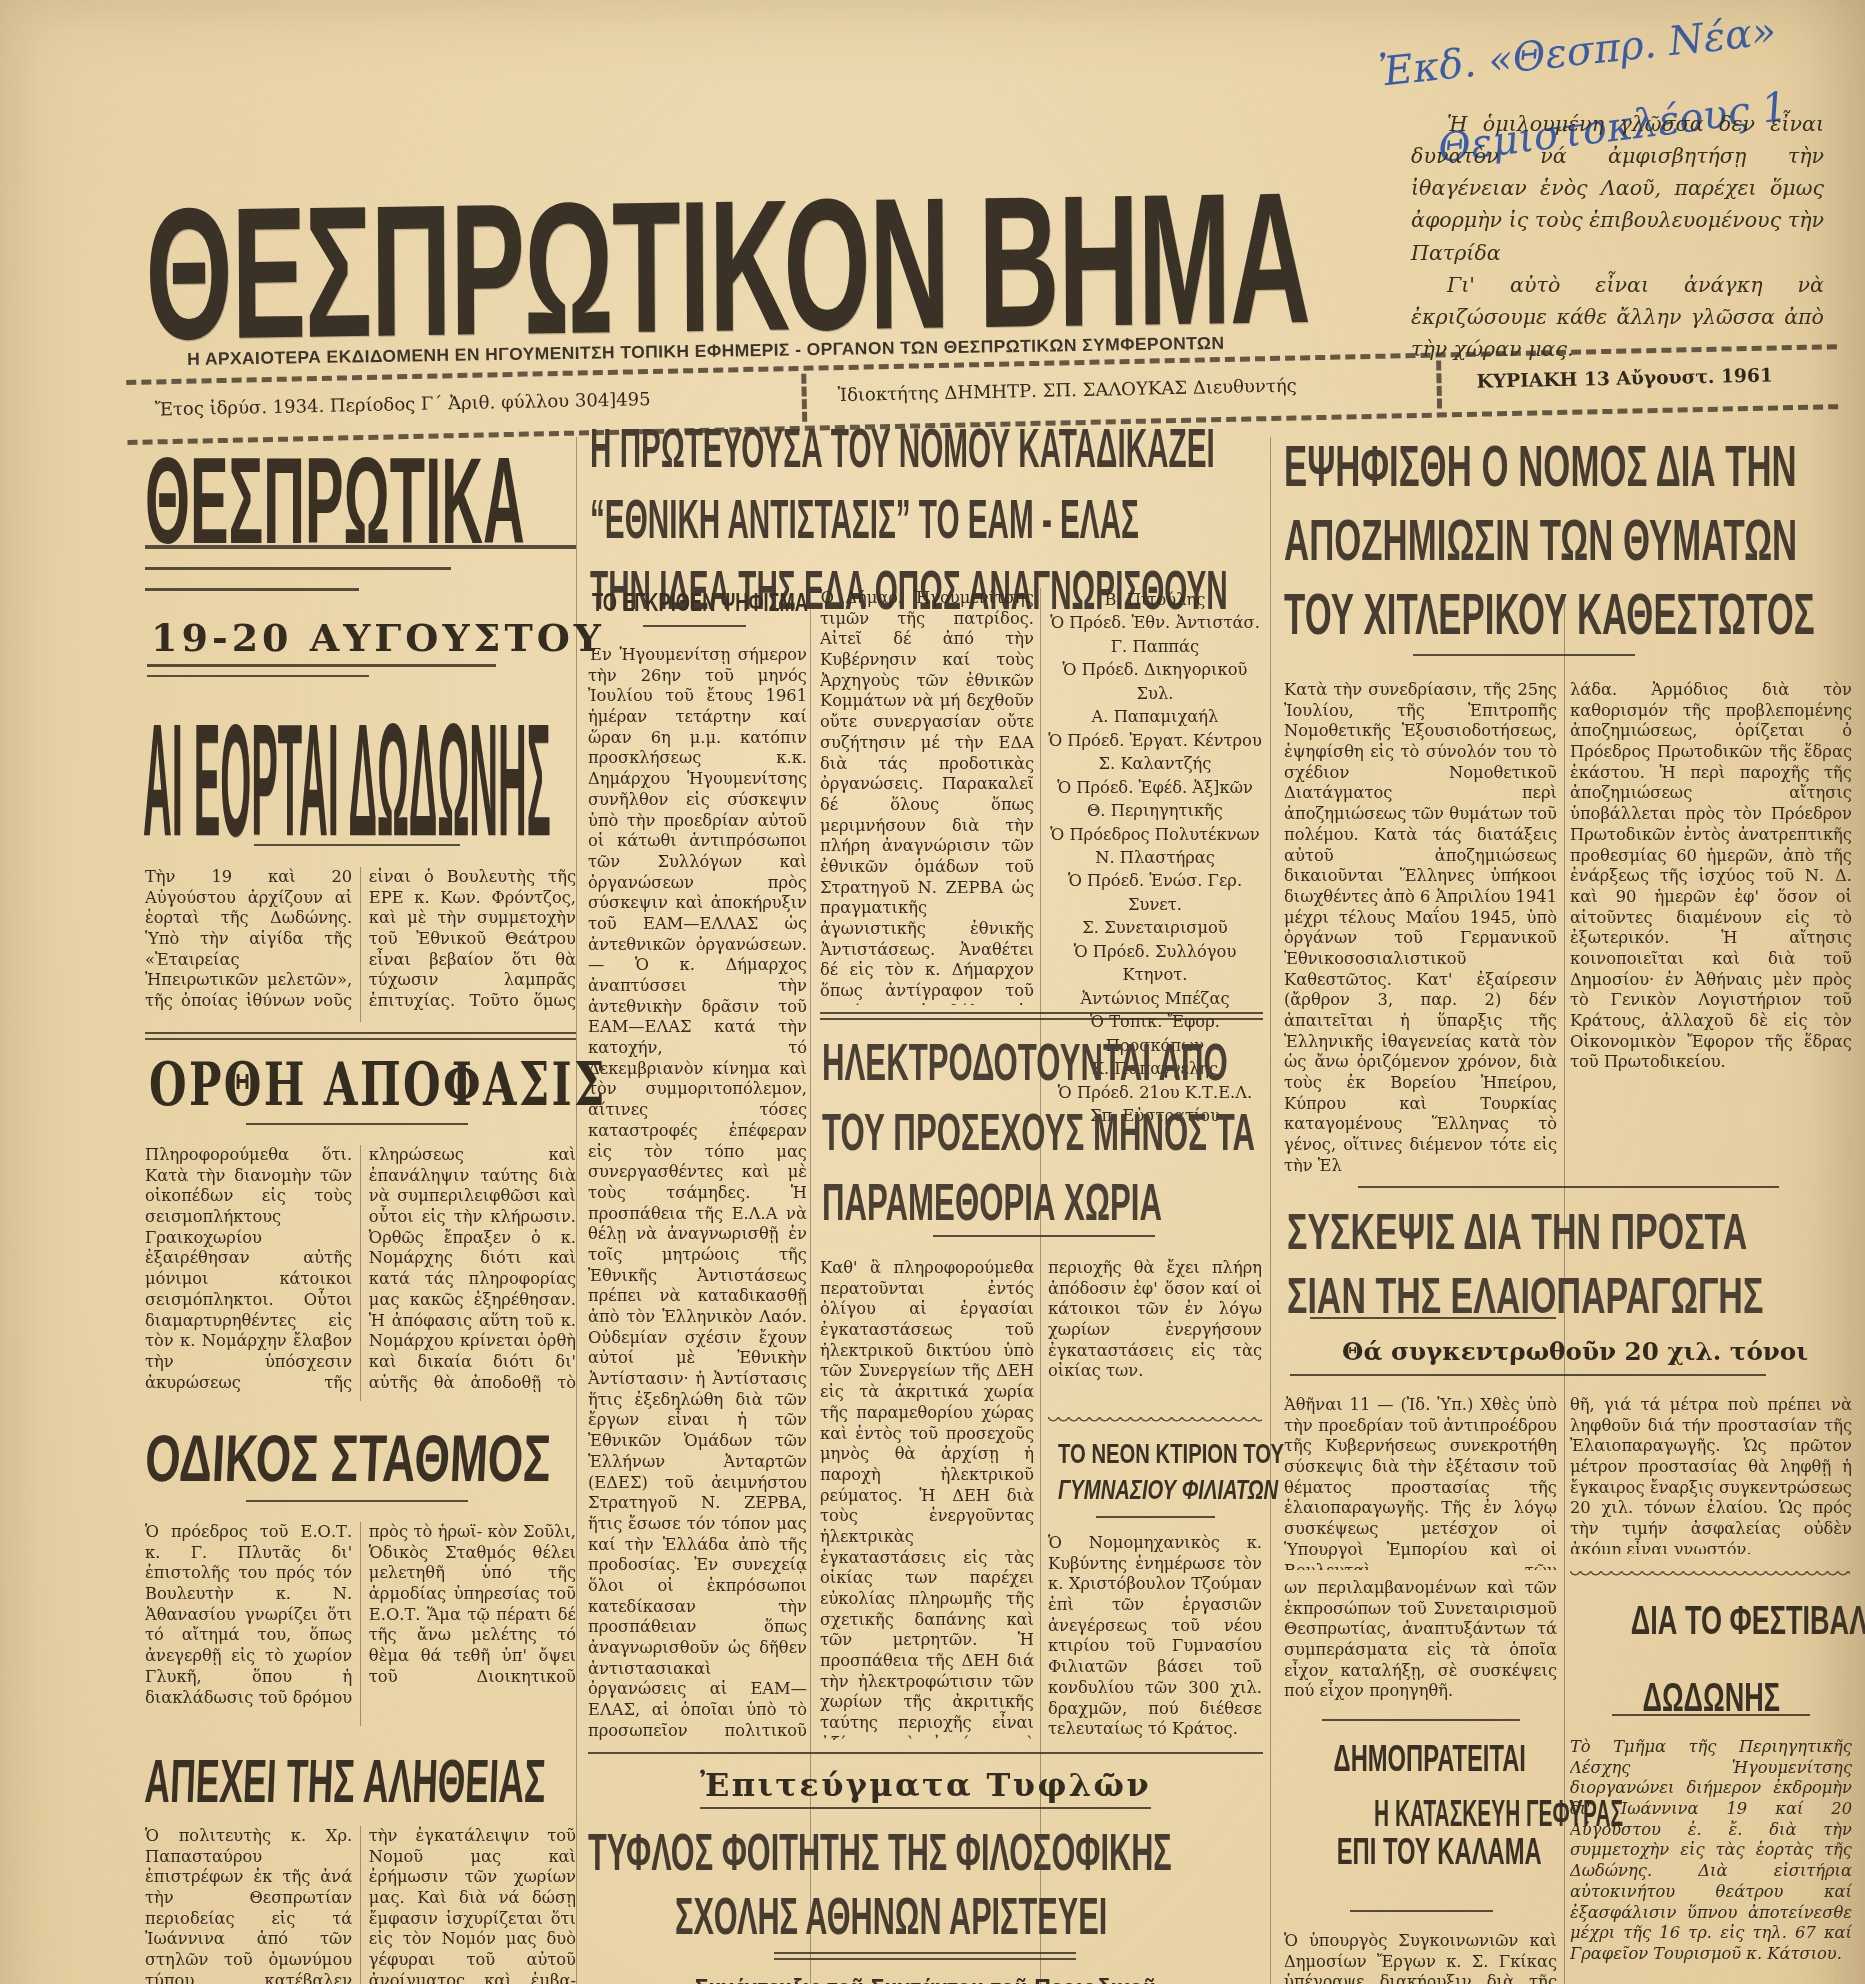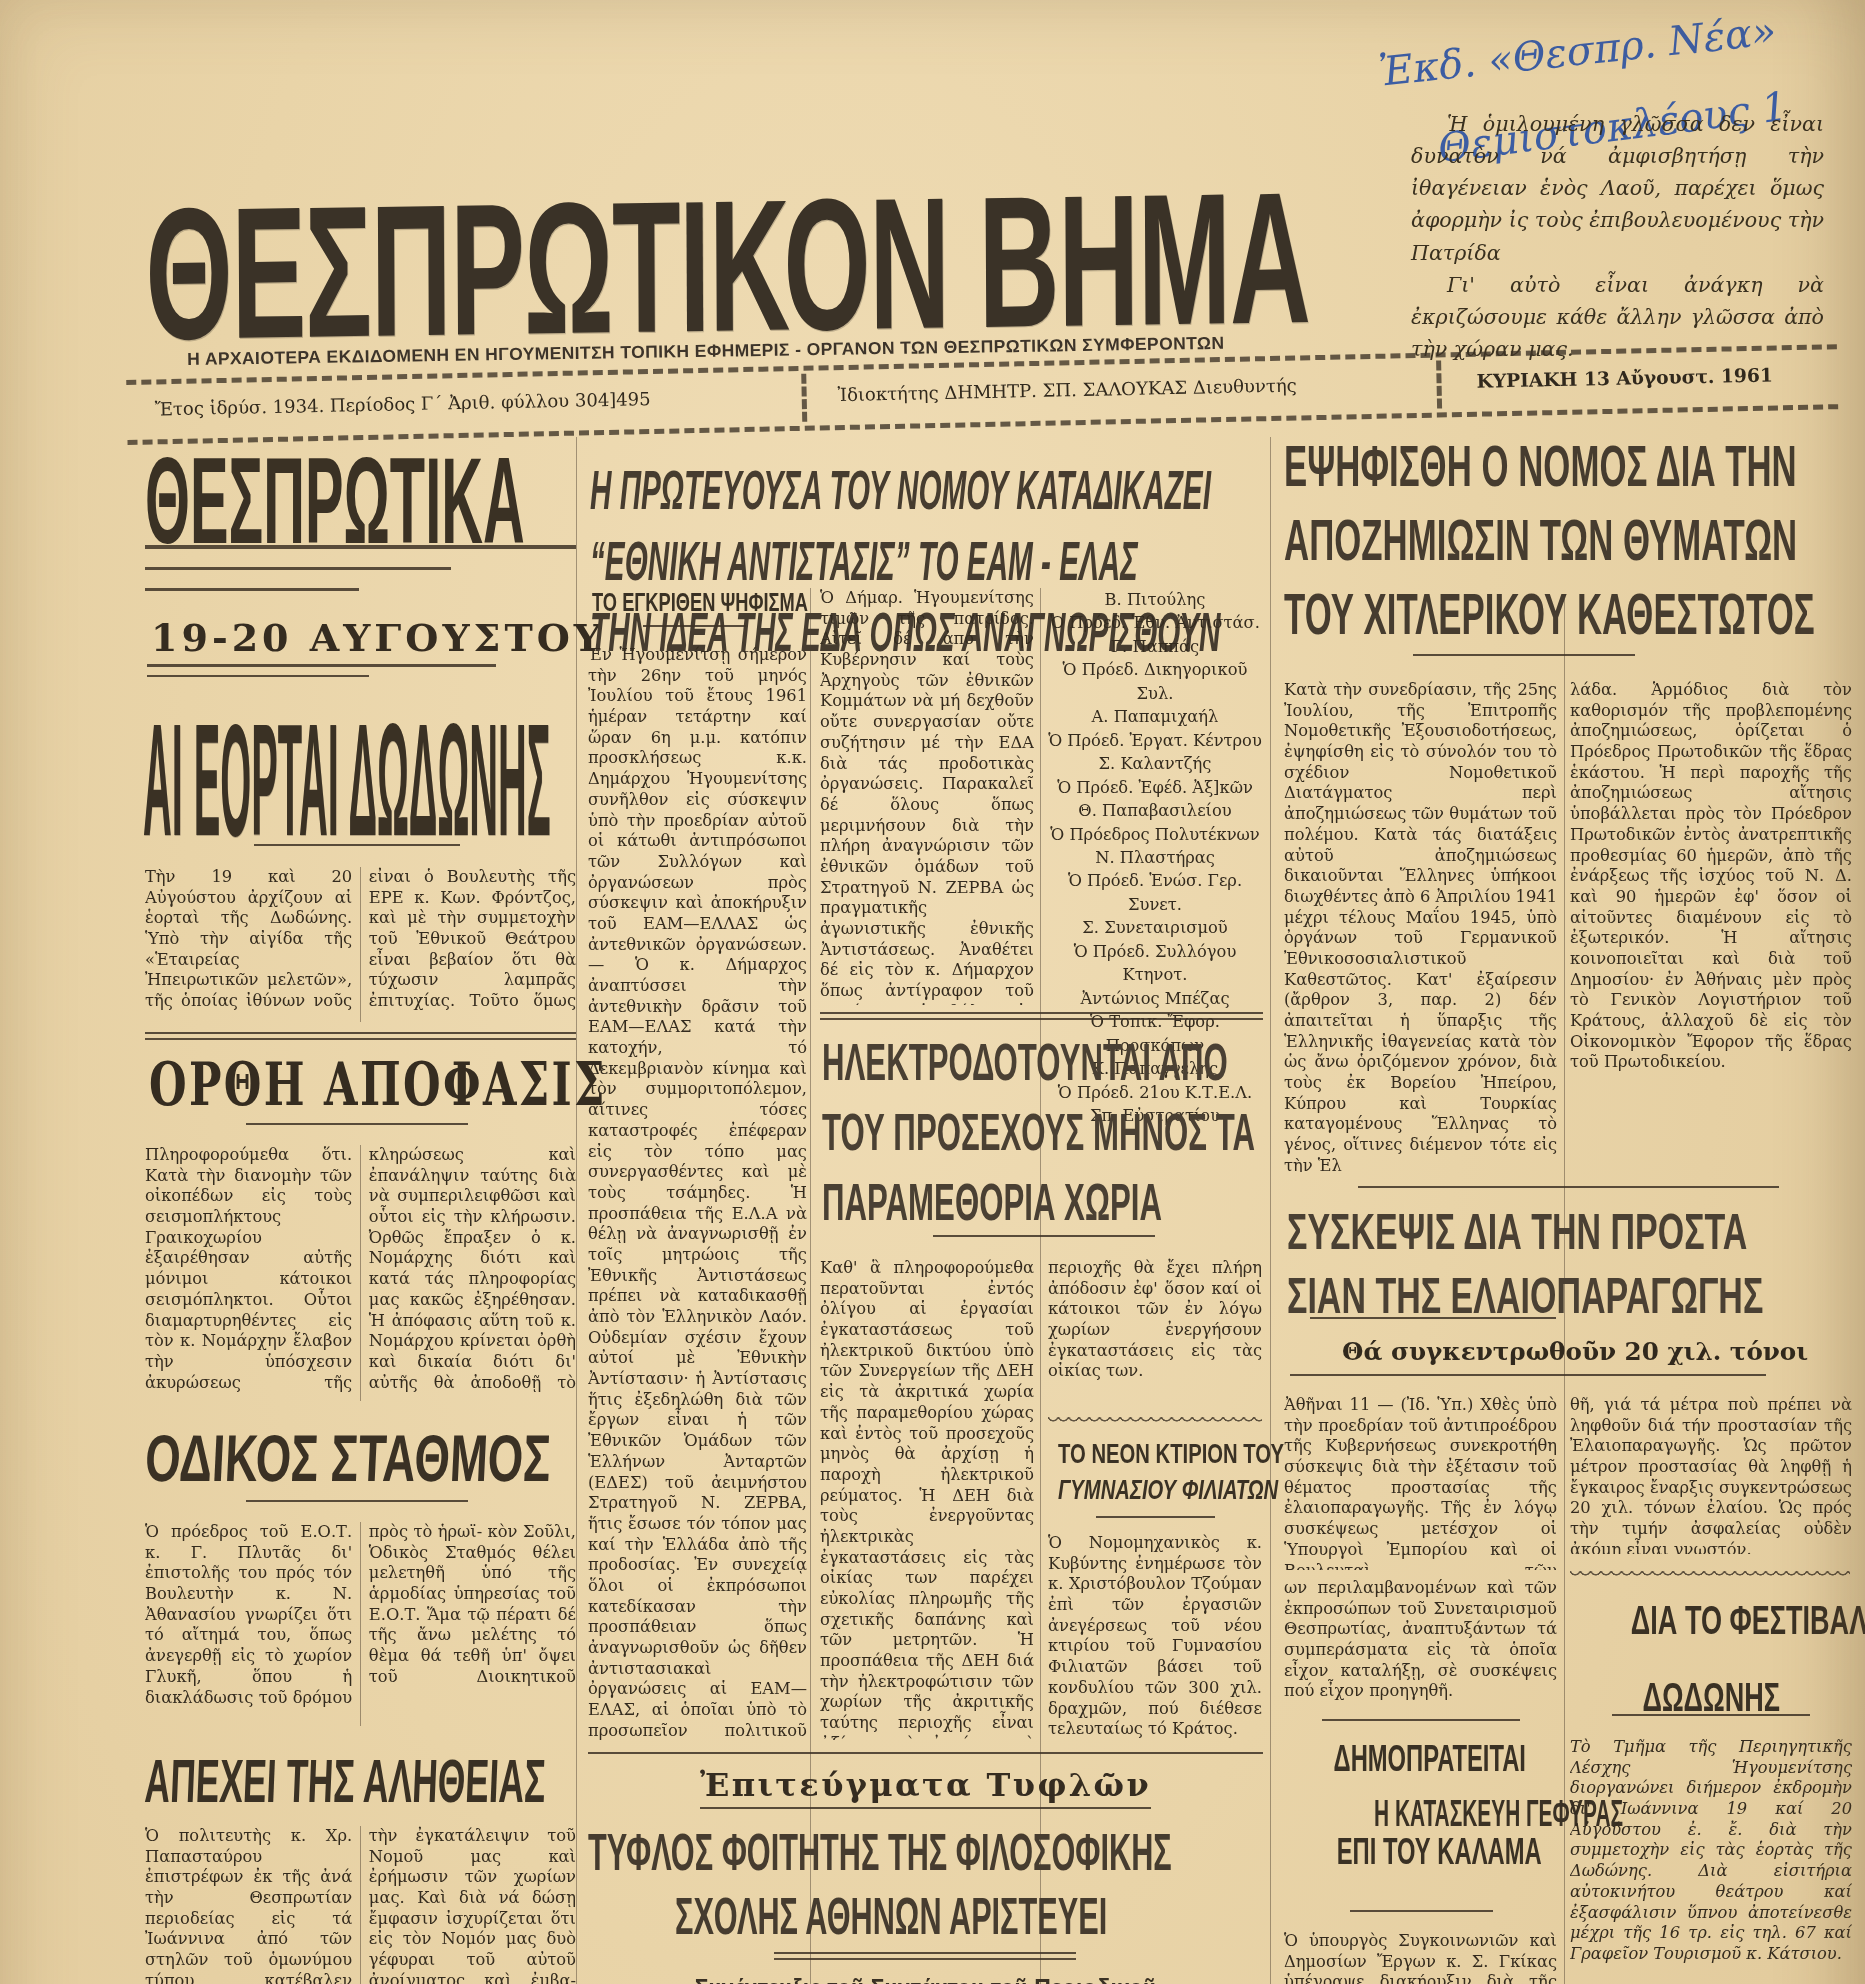--- a/index.html
+++ b/index.html
@@ -102,21 +102,21 @@
   </div>
 
   <div class="b" style="left:146px;top:1751px;">
     <span class="hs" style="font-size:61px;transform:scaleX(.58) skewX(-4deg);">ΑΠΕΧΕΙ ΤΗΣ ΑΛΗΘΕΙΑΣ</span>
   </div>
   <div class="b t c2" style="left:145px;top:1826px;width:431px;height:238px;">
     <span>Ὁ πολιτευτὴς κ. Χρ. Παπασταύρου ἐπιστρέφων ἐκ τῆς ἀνά τὴν Θεσπρωτίαν περιοδείας εἰς τά Ἰωάννινα ἀπό τῶν στηλῶν τοῦ ὁμωνύμου τύπου κατέβαλεν ἀπεγνωσμένην προσπάθειαν νά πείσῃ τὴν κοινὴν γνώμην διὰ τὴν ἐγκατάλειψιν τοῦ Νομοῦ μας καὶ ἐρήμωσιν τῶν χωρίων μας. Καὶ διὰ νά δώσῃ ἔμφασιν ἰσχυρίζεται ὅτι εἰς τὸν Νομόν μας δυὸ γέφυραι τοῦ αὐτοῦ ἀνοίγματος καὶ ἐμβα-</span>
     <span>δοῦ ἔχουν διαφορὰν κόστους 183.000 δραχ.! Ἡ μία ἐστοίχισεν 17.000 καὶ ἡ ἄλλη 183.000!! Ἡ διαφορὰ κόστους εἶναι ἱκανὴ διὰ νὰ ἐκτιμηθῇ τὸ μέγεθος τῆς ὑπερβολῆς. Ὁ κ. Παπασταύρου καλεῖται νὰ κατονομάσῃ τὶς δυὸ αὐτὲς γέφυρες, διὰ νὰ ἀποκαλυφθῇ ἡ σοβαρότης. Τὰ περὶ ἐγκαταλείψεως καὶ ἐρημώσεως οὔτε κἄν ἀπαντήσεως χρήζουν.</span>
   </div>
 
-  <div class="b" style="left:590px;top:462px;font-style:italic;">
+  <div class="b" style="left:590px;top:420px;">
     <div><span class="hs" style="font-size:56px;transform:scaleX(.53);color:#463c2f;">Η ΠΡΩΤΕΥΟΥΣΑ ΤΟΥ ΝΟΜΟΥ ΚΑΤΑΔΙΚΑΖΕΙ</span></div>
     <div style="margin-top:15px;"><span class="hs" style="font-size:56px;transform:scaleX(.53);color:#463c2f;">“ΕΘΝΙΚΗ ΑΝΤΙΣΤΑΣΙΣ” ΤΟ ΕΑΜ - ΕΛΑΣ</span></div>
     <div style="margin-top:15px;"><span class="hs" style="font-size:56px;transform:scaleX(.53);color:#463c2f;">ΤΗΝ ΙΔΕΑ ΤΗΣ ΕΔΑ ΟΠΩΣ ΑΝΑΓΝΩΡΙΣΘΟΥΝ</span></div>
   </div>
 
   <div class="b" style="left:592px;top:590px;">
     <span class="hs" style="font-size:25.4px;transform:scaleX(.72);">ΤΟ ΕΓΚΡΙΘΕΝ ΨΗΦΙΣΜΑ</span>
   </div>
   <div class="b rule" style="left:643px;top:625px;width:103px;height:2px;"></div>
   <div class="b t" style="left:588px;top:645px;width:219px;height:1096px;">Ἐν Ἡγουμενίτσῃ σήμερον τὴν 26ην τοῦ μηνός Ἰουλίου τοῦ ἔτους 1961 ἡμέραν τετάρτην καί ὥραν 6η μ.μ. κατόπιν προσκλήσεως κ.κ. Δημάρχου Ἡγουμενίτσης συνῆλθον εἰς σύσκεψιν ὑπὸ τὴν προεδρίαν αὐτοῦ οἱ κάτωθι ἀντιπρόσωποι τῶν Συλλόγων καὶ ὀργανώσεων πρὸς σύσκεψιν καὶ ἀποκήρυξιν τοῦ ΕΑΜ—ΕΛΛΑΣ ὡς ἀντεθνικῶν ὀργανώσεων.— Ὁ κ. Δήμαρχος ἀναπτύσσει τὴν ἀντεθνικὴν δρᾶσιν τοῦ ΕΑΜ—ΕΛΑΣ κατά τὴν κατοχήν, τό Δεκεμβριανὸν κίνημα καὶ τὸν συμμοριτοπόλεμον, αἵτινες τόσες καταστροφές ἐπέφεραν εἰς τὸν τόπο μας συνεργασθέντες καὶ μὲ τοὺς τσάμηδες. Ἡ προσπάθεια τῆς Ε.Λ.Α νὰ θέλῃ νὰ ἀναγνωρισθῇ ἐν τοῖς μητρώοις τῆς Ἐθνικῆς Ἀντιστάσεως πρέπει νὰ καταδικασθῇ ἀπὸ τὸν Ἑλληνικὸν Λαόν. Οὐδεμίαν σχέσιν ἔχουν αὐτοί μὲ Ἐθνικὴν Ἀντίστασιν· ἡ Ἀντίστασις ἥτις ἐξεδηλώθη διὰ τῶν ἔργων εἶναι ἡ τῶν Ἐθνικῶν Ὁμάδων τῶν Ἑλλήνων Ἀνταρτῶν (ΕΔΕΣ) τοῦ ἀειμνήστου Στρατηγοῦ Ν. ΖΕΡΒΑ, ἥτις ἔσωσε τόν τόπον μας καί τὴν Ἑλλάδα ἀπὸ τῆς προδοσίας. Ἐν συνεχείᾳ ὅλοι οἱ ἐκπρόσωποι κατεδίκασαν τὴν προσπάθειαν ὅπως ἀναγνωρισθοῦν ὡς δῆθεν ἀντιστασιακαὶ ὀργανώσεις αἱ ΕΑΜ—ΕΛΑΣ, αἱ ὁποῖαι ὑπὸ τὸ προσωπεῖον πολιτικοῦ κόμματος αἰτοῦν τὴν ἀναγνώρισιν στυγερῶν ἐγκλημάτων.</div>
@@ -124,21 +124,21 @@
 
   <div class="b sig" style="left:1048px;top:588px;width:214px;">
     <div>Β. Πιτούλης</div>
     <div>Ὁ Πρόεδ. Ἐθν. Ἀντιστάσ.</div>
     <div>Γ. Παππάς</div>
     <div>Ὁ Πρόεδ. Δικηγορικοῦ Συλ.</div>
     <div>Α. Παπαμιχαήλ</div>
     <div>Ὁ Πρόεδ. Ἐργατ. Κέντρου</div>
     <div>Σ. Καλαντζής</div>
     <div>Ὁ Πρόεδ. Ἐφέδ. Ἀξ]κῶν</div>
-    <div>Θ. Παπαβασιλείου</div>
+    <div>Θ. Περιηγητικῆς</div>
     <div>Ὁ Πρόεδρος Πολυτέκνων</div>
     <div>Ν. Πλαστήρας</div>
     <div>Ὁ Πρόεδ. Ἑνώσ. Γερ. Συνετ.</div>
     <div>Σ. Συνεταιρισμοῦ</div>
     <div>Ὁ Πρόεδ. Συλλόγου Κτηνοτ.</div>
     <div>Ἀντώνιος Μπέζας</div>
     <div>Ὁ Τοπικ. Ἔφορ. Προσκόπων</div>
     <div>Κ. Παπαγγέλης</div>
     <div>Ὁ Πρόεδ. 21ου Κ.Τ.Ε.Λ.</div>
     <div>Σπ. Εὐστρατίου</div>

